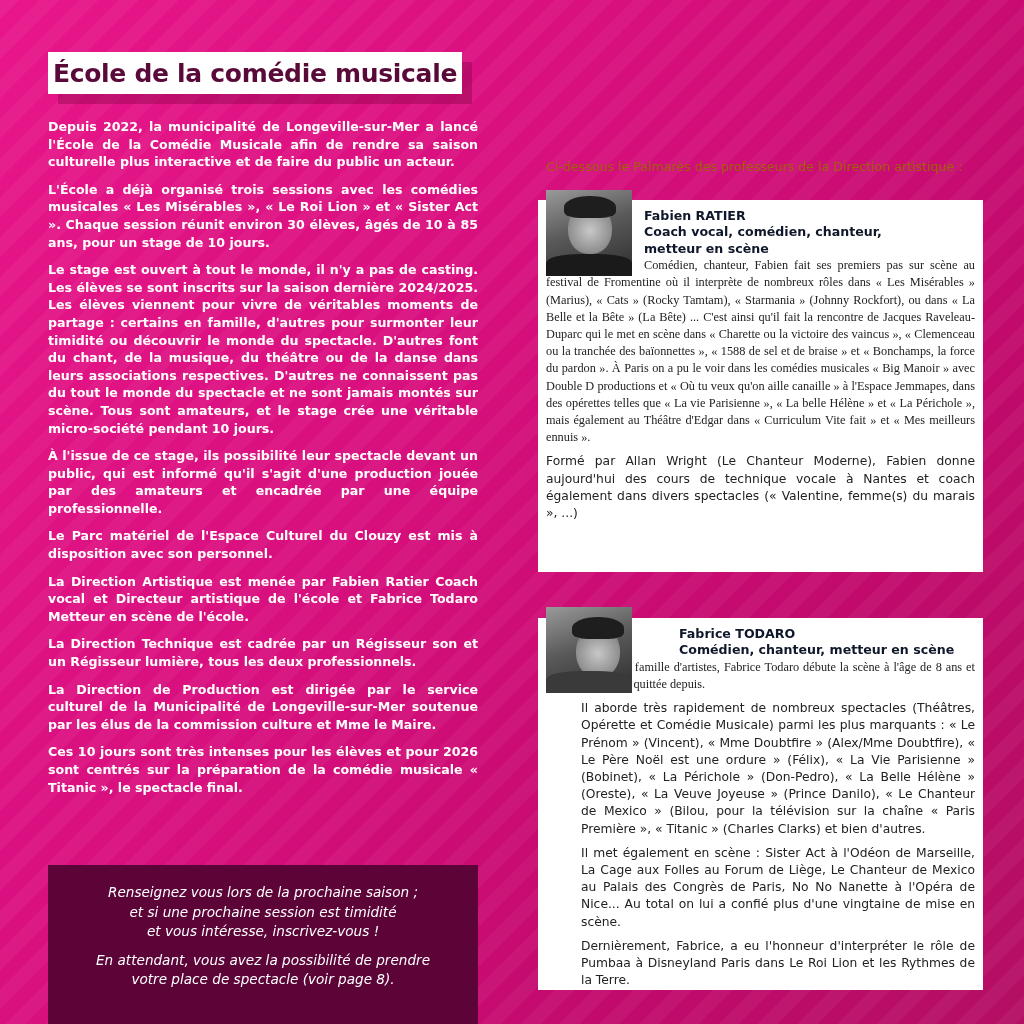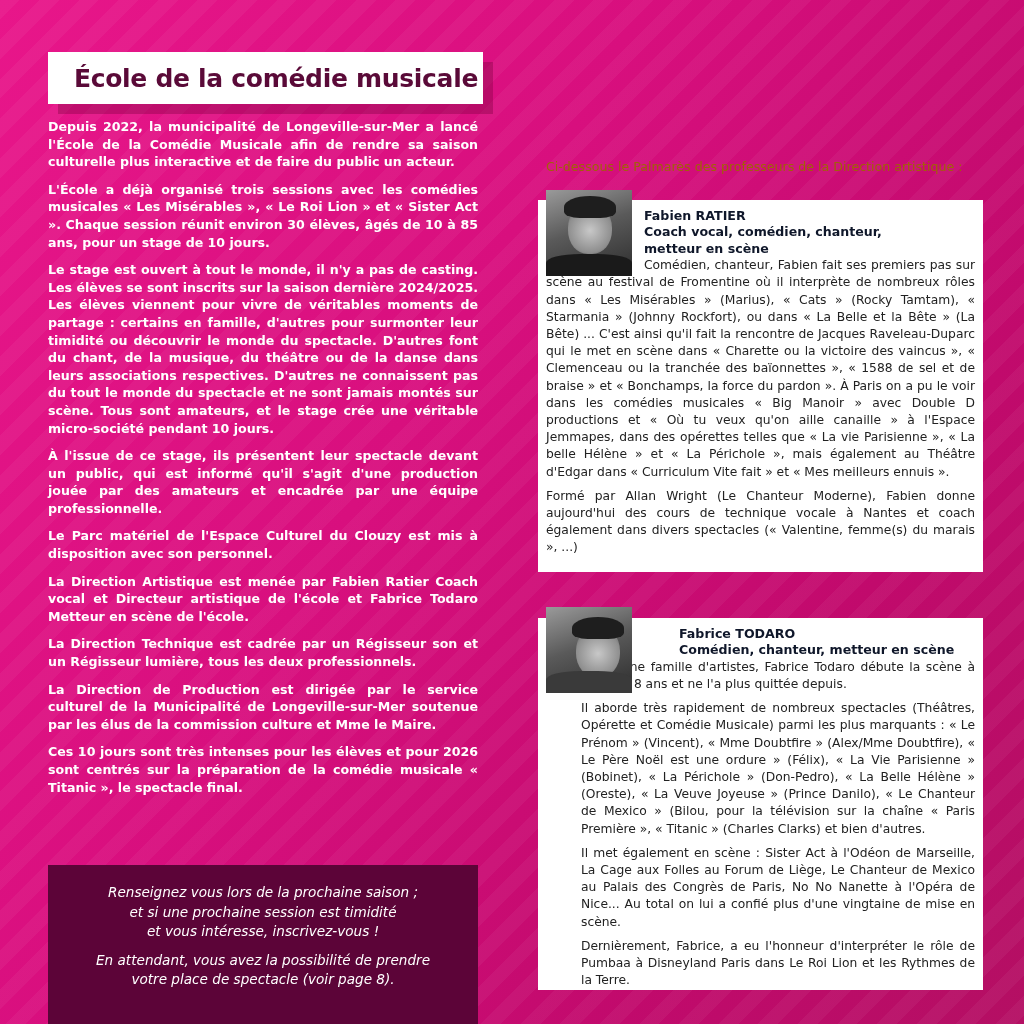--- a/index.html
+++ b/index.html
@@ -4,23 +4,23 @@
 <style>
   html, body { margin: 0; padding: 0; }
   body {
     width: 1024px; height: 1024px; overflow: hidden; position: relative;
     font-family: "DejaVu Sans", sans-serif;
     background:
       repeating-linear-gradient(135deg, rgba(255,255,255,0.045) 0px, rgba(255,255,255,0.045) 14px, rgba(255,255,255,0) 14px, rgba(255,255,255,0) 28px),
       linear-gradient(120deg, #e8168a 0%, #d80f7e 40%, #c10a6c 75%, #b40f63 100%);
   }
   .title-box {
-    position: absolute; left: 48px; top: 52px; width: 414px; height: 52px;
+    position: absolute; left: 48px; top: 52px; width: 414px; height: 42px;
     background: #ffffff; box-shadow: 10px 10px 0 rgba(120,0,60,0.35);
-    display: flex; align-items: center; justify-content: center; padding-left: 21px;
+    display: flex; align-items: center; justify-content: center;
   }
   .title-box h1 {
     margin: 0; font-family: "DejaVu Sans", sans-serif; font-weight: bold;
     font-size: 25px; color: #5a0a38; letter-spacing: -0.3px;
   }
   .left-col {
     position: absolute; left: 48px; top: 118px; width: 430px;
     color: #fff; font-size: 12.6px; line-height: 17.6px; text-align: justify;
   }
   .left-col p { margin: 0 0 10px 0; font-weight: bold; }
@@ -60,35 +60,35 @@
     border-radius: 50% 50% 30% 30%; background: #1e1e1e;
   }
   .photo .shoulders {
     position: absolute; left: 0; bottom: 0; width: 86px; height: 22px;
     background: #1a1a1a; border-radius: 40% 40% 0 0;
   }
   .card2 .photo .head { left: 30px; top: 18px; }
   .card2 .photo .hair { left: 26px; top: 10px; }
   .card2 .photo .shoulders { background: #3a3a3a; }
   .card-head { margin-left: 98px; padding-top: 8px; font-weight: bold; font-size: 12.6px; line-height: 16.4px; color: #0f172a; text-align: left; }
-  .card-lead { margin-left: 98px; margin-top: 4px; }
+  .card-lead { margin-left: 98px; margin-top: 4px; font-family: Liberation Serif, serif; }
   .card p { margin: 0 0 7px 0; }
 </style>
 </head>
 <body>
 
 <div class="title-box">
   <h1>École de la comédie musicale</h1>
 </div>
 
 <div class="left-col">
   <p>Depuis 2022, la municipalité de Longeville-sur-Mer a lancé l'École de la Comédie Musicale afin de rendre sa saison culturelle plus interactive et de faire du public un acteur.</p>
   <p>L'École a déjà organisé trois sessions avec les comédies musicales « Les Misérables », « Le Roi Lion » et « Sister Act ». Chaque session réunit environ 30 élèves, âgés de 10 à 85 ans, pour un stage de 10 jours.</p>
   <p>Le stage est ouvert à tout le monde, il n'y a pas de casting. Les élèves se sont inscrits sur la saison dernière 2024/2025. Les élèves  viennent pour vivre de véritables moments de partage : certains en famille, d'autres pour surmonter leur timidité ou découvrir le monde du spectacle. D'autres font du chant, de la musique, du théâtre ou de la danse dans leurs associations respectives. D'autres ne connaissent pas du tout le monde du spectacle et ne sont jamais montés sur scène. Tous sont amateurs, et le stage crée une véritable micro-société pendant 10 jours.</p>
-  <p>À l'issue de ce stage, ils présentent leur spectacle devant un public, qui est informé qu'il s'agit d'une production jouée par des amateurs et encadrée par une équipe professionnelle.</p>
+  <p>À l'issue de ce stage, ils possibilité leur spectacle devant un public, qui est informé qu'il s'agit d'une production jouée par des amateurs et encadrée par une équipe professionnelle.</p>
   <p>Le Parc matériel de l'Espace Culturel du Clouzy est mis à disposition avec son personnel.</p>
   <p>La Direction Artistique est  menée par Fabien Ratier Coach vocal et Directeur artistique de  l'école et Fabrice Todaro Metteur en scène de l'école.</p>
   <p>La Direction Technique est cadrée par un Régisseur son et un Régisseur lumière, tous les deux professionnels.</p>
   <p>La Direction de Production est dirigée par le service culturel de la Municipalité de Longeville-sur-Mer soutenue par les élus de la commission culture et Mme le Maire.</p>
   <p>Ces 10 jours sont très intenses pour les élèves et pour 2026 sont centrés sur la préparation de la comédie musicale « Titanic », le spectacle final.</p>
 </div>
 
 <div class="callout">
   <p class="c1">
     <span>Renseignez vous lors de la prochaine saison ;</span><br>

